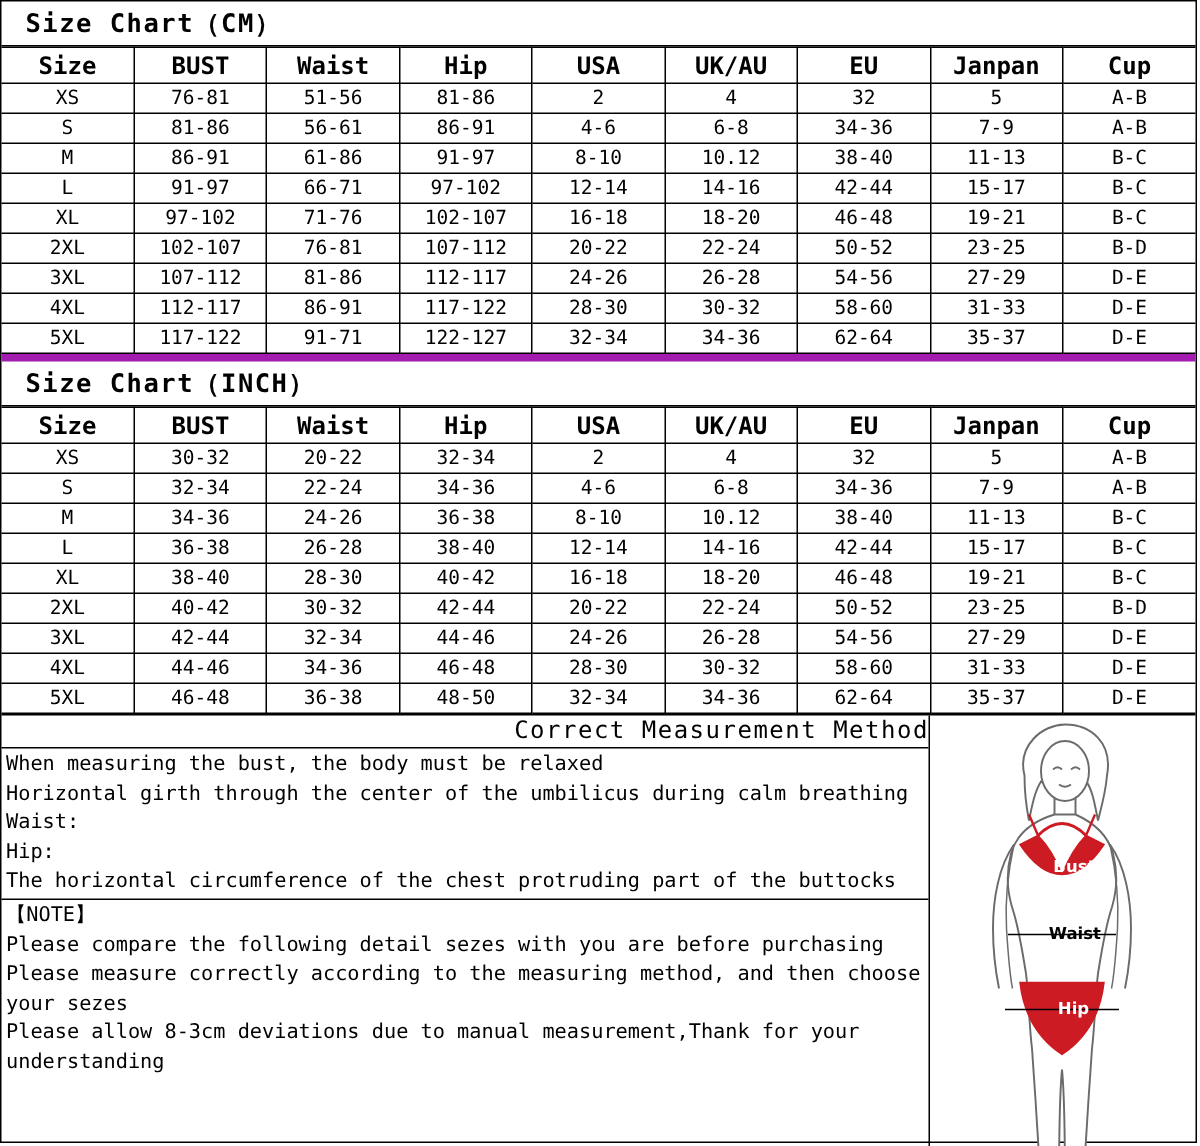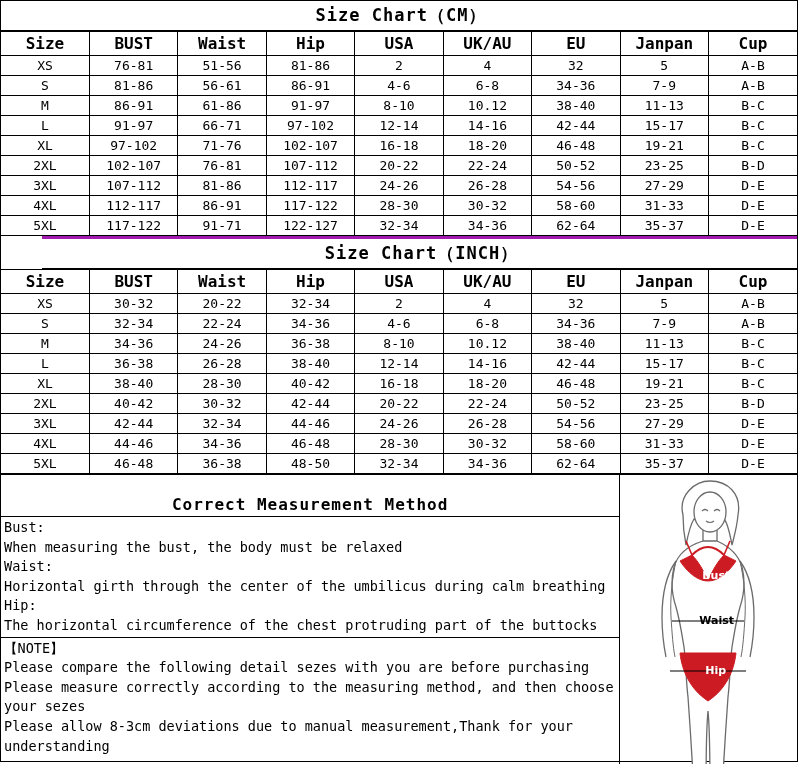--- a/index.html
+++ b/index.html
@@ -15,25 +15,24 @@
     overflow: hidden;
   }
   .page {
     width: 798px;
     height: 762px;
     border: 1px solid #000;
     box-sizing: border-box;
     position: relative;
   }
   .chart-title {
-    text-align: center;
     font-size: 17px;
     font-weight: bold;
     letter-spacing: 1px;
-    padding: 3px 0 3px 4px;
+    padding: 3px 0 3px 16px;
     border-bottom: 1px solid #000;
     font-family: "DejaVu Sans Mono", monospace;
   }
   table.size-table {
     width: 100%;
     border-collapse: collapse;
     table-layout: fixed;
   }
   table.size-table th, table.size-table td {
     border: 1px solid #000;
@@ -60,25 +59,25 @@
   .method-section {
     display: flex;
     border-top: 1px solid #000;
   }
   .method-left {
     width: 620px;
     box-sizing: border-box;
     border-right: 1px solid #000;
   }
   .method-title {
-    text-align: center;
+    text-align: right;
     font-size: 16px;
-    font-weight: bold;
+    font-weight: normal;
     letter-spacing: 1px;
-    padding: 20px 0 2px 0;
+    padding: 0 0 2px 0;
     border-bottom: 1px solid #000;
   }
   .method-body {
     padding: 1px 2px 0 3px;
     font-size: 13.5px;
     line-height: 19.6px;
   }
   .method-body div {
     white-space: nowrap;
   }
@@ -229,21 +228,21 @@
         <td>122-127</td>
         <td>32-34</td>
         <td>34-36</td>
         <td>62-64</td>
         <td>35-37</td>
         <td>D-E</td>
       </tr>
     </tbody>
   </table>
 
-  <div class="chart-title" style="border-top:3px solid #a21caf;margin-left:41px;">Size Chart（INCH）</div>
+  <div class="chart-title" style="border-top:5px solid #a21caf;">Size Chart（INCH）</div>
   <table class="size-table">
     <thead>
       <tr>
         <th>Size</th>
         <th>BUST</th>
         <th>Waist</th>
         <th>Hip</th>
         <th>USA</th>
         <th>UK/AU</th>
         <th>EU</th>
@@ -351,24 +350,23 @@
         <td>35-37</td>
         <td>D-E</td>
       </tr>
     </tbody>
   </table>
 
   <div class="method-section">
     <div class="method-left">
       <div class="method-title">Correct Measurement Method</div>
       <div class="method-body">
-        <div>Bust:</div>
         <div>When measuring the bust, the body must be relaxed</div>
+        <div>Horizontal girth through the center of the umbilicus during calm breathing</div>
         <div>Waist:</div>
-        <div>Horizontal girth through the center of the umbilicus during calm breathing</div>
         <div>Hip:</div>
         <div>The horizontal circumference of the chest protruding part of the buttocks</div>
       </div>
       <div class="note-divider"></div>
       <div class="note-body">
         <div>【NOTE】</div>
         <div>Please compare the following detail sezes with you are before purchasing</div>
         <div>Please measure correctly according to the measuring method, and then choose</div>
         <div>your sezes</div>
         <div>Please allow 8-3cm deviations due to manual measurement,Thank for your</div>

